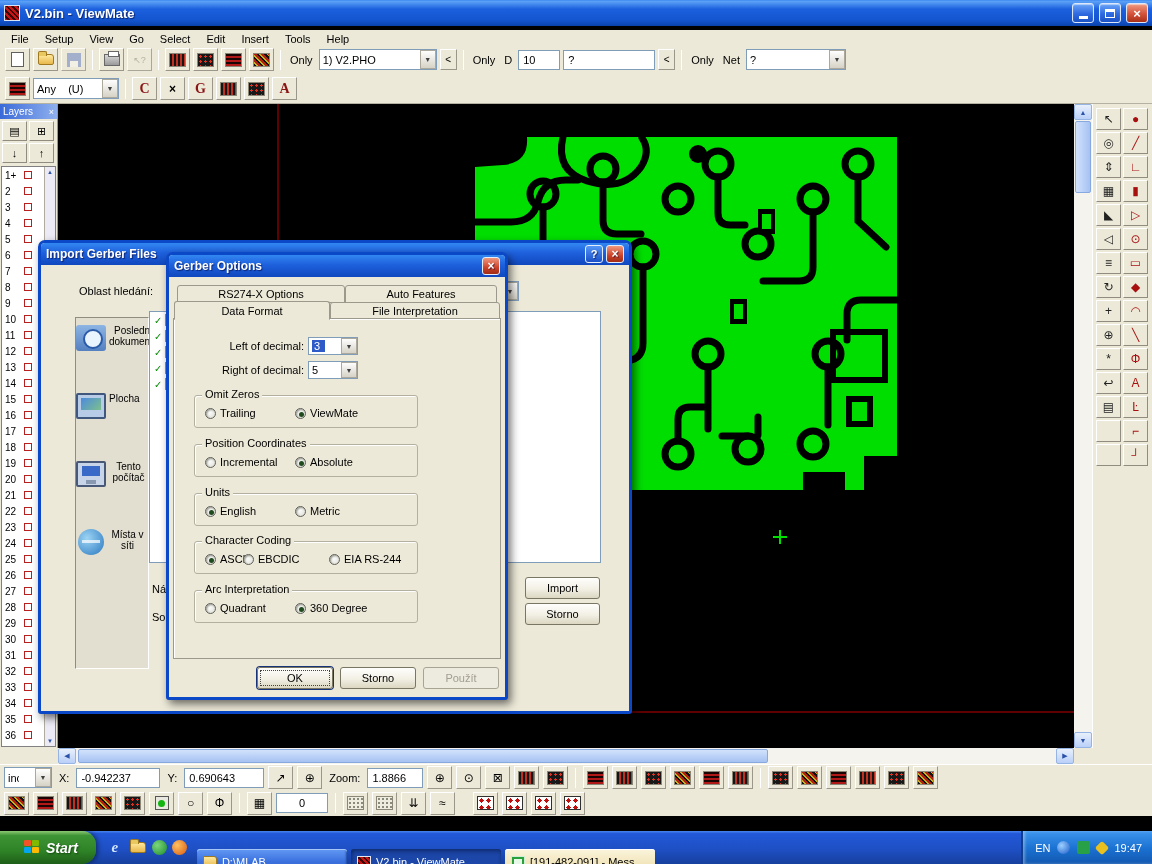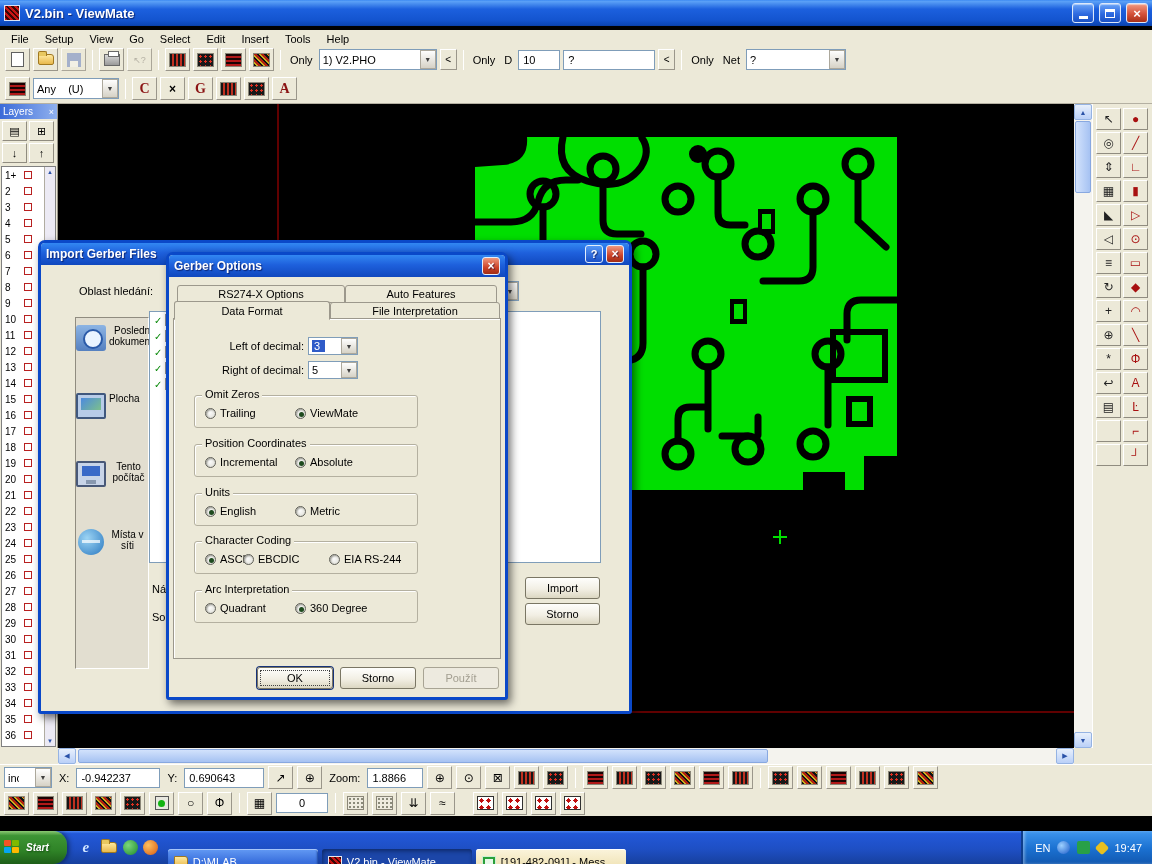--- a/index.html
+++ b/index.html
@@ -129,21 +129,21 @@
 #imp-cancel-btn{position:absolute;left:484px;top:338px;width:75px;}
 
 #status1{position:absolute;left:0;top:764px;width:1152px;height:26px;background:#ECE9D8;border-top:1px solid #fff;display:flex;align-items:center;gap:4px;padding:0 4px;}
 #status2{position:absolute;left:0;top:790px;width:1152px;height:26px;background:#ECE9D8;display:flex;align-items:center;gap:4px;padding:0 4px;}
 #blackgap{position:absolute;left:0;top:816px;width:1152px;height:15px;background:#000;}
 .traffic{width:14px;height:14px;background:#E8E8E0;border:1px solid #555;display:flex;align-items:center;justify-content:center;}
 .traffic::after{content:"";width:7px;height:7px;border-radius:50%;background:#12B412;}
 
 #taskbar{position:absolute;left:0;top:831px;width:1152px;height:33px;display:flex;align-items:center;gap:4px;
  background:linear-gradient(180deg,#4A85F0 0%,#2258D8 8%,#1E4FC4 55%,#17409E 100%);}
-#start-btn{height:33px;padding:0 18px 0 4px;display:flex;align-items:center;gap:5px;color:#fff;font-weight:bold;font-style:italic;font-size:10px;
+#start-btn{height:33px;padding:0 18px 0 24px;display:flex;align-items:center;gap:5px;color:#fff;font-weight:bold;font-style:italic;font-size:14px;
  background:linear-gradient(180deg,#8CC873 0%,#3D9434 14%,#2F8327 60%,#1E5E18 100%);border-radius:0 14px 14px 0;box-shadow:2px 0 5px rgba(0,0,0,.45);text-shadow:1px 1px 2px rgba(0,40,0,.6);}
 .winflag{width:17px;height:15px;display:grid;grid-template-columns:7px 7px;grid-template-rows:6px 6px;gap:1px;}
 .winflag i{display:block;border-radius:1px;}
 .winflag i:nth-child(1){background:#F35325;}
 .winflag i:nth-child(2){background:#7FBA00;}
 .winflag i:nth-child(3){background:#05A6F0;}
 .winflag i:nth-child(4){background:#FFB900;}
 #quick{display:flex;align-items:center;gap:5px;padding:0 6px;}
 .ql{width:18px;height:18px;display:flex;align-items:center;justify-content:center;border-radius:2px;}
 .ql.ie{color:#CFE4FF;font-family:"Liberation Serif",serif;font-weight:bold;font-style:italic;font-size:15px;}

